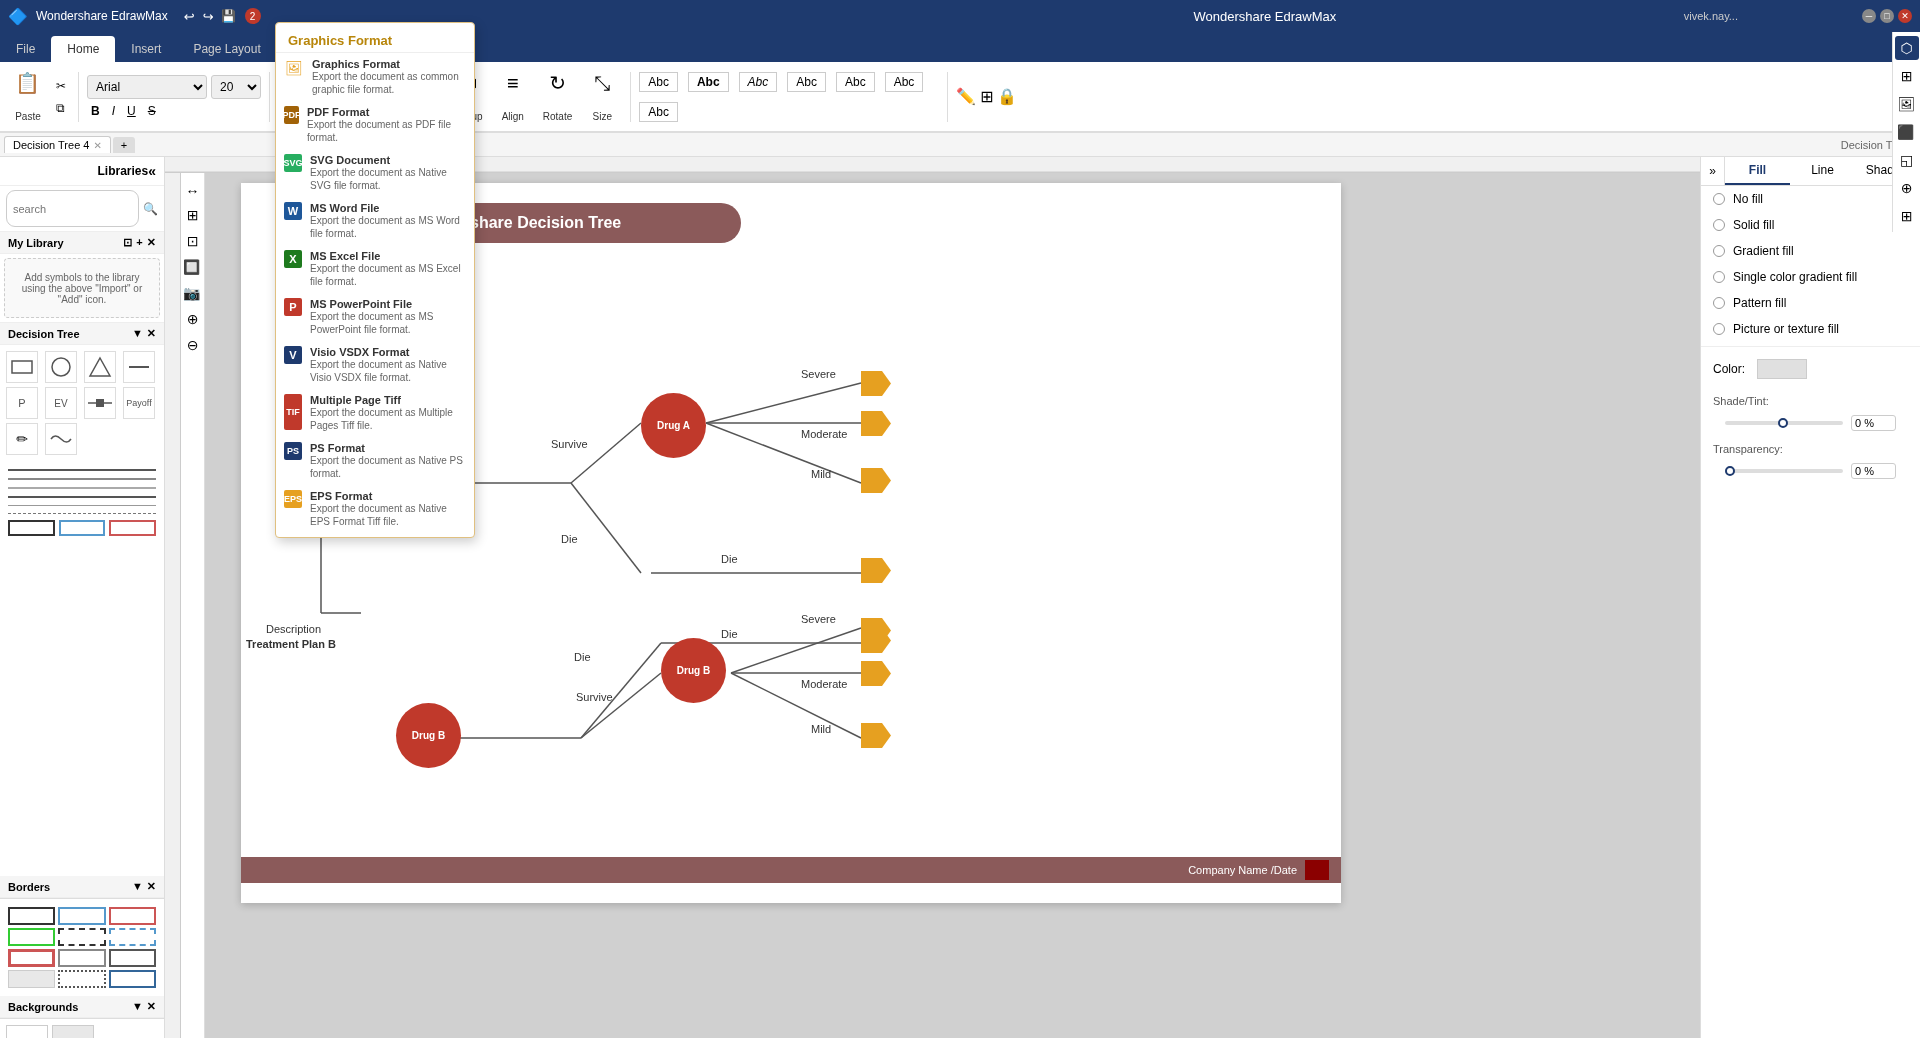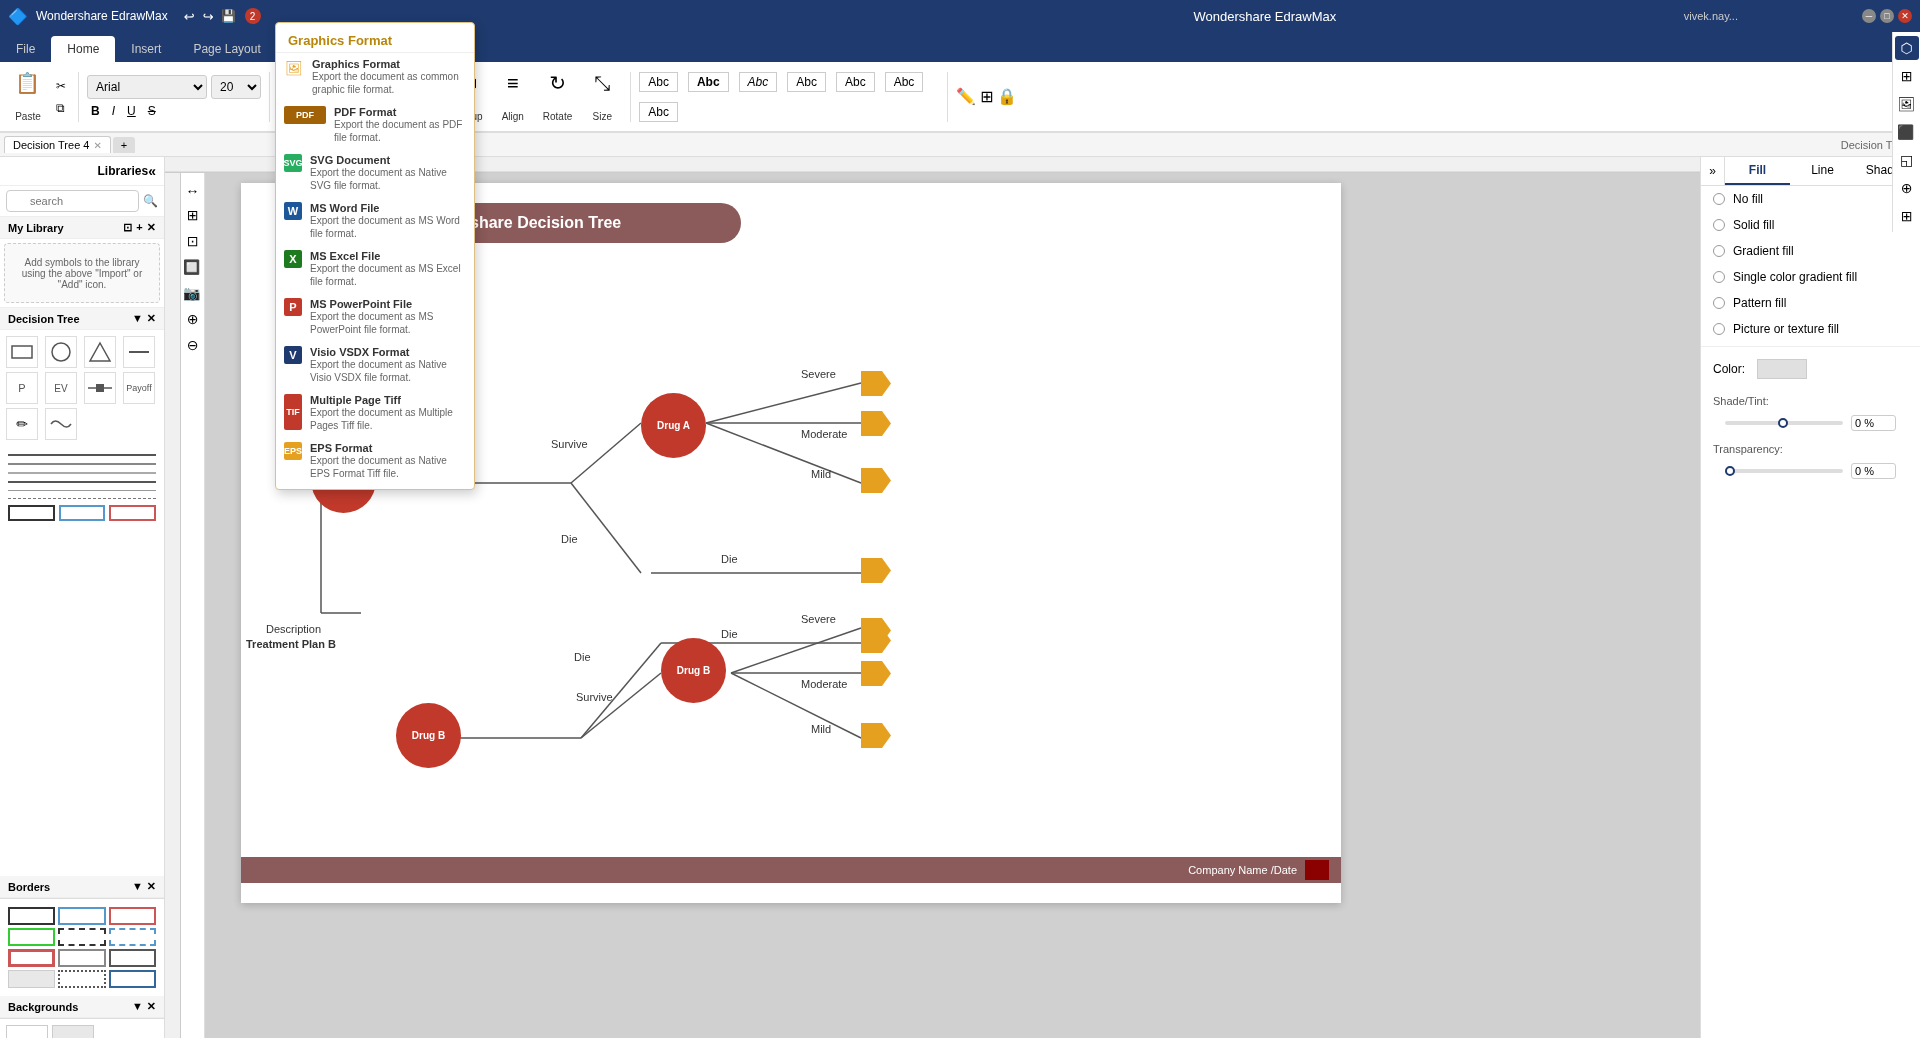--- a/index.html
+++ b/index.html
@@ -97,25 +97,25 @@
       border-bottom: 1px solid #eee;
     }
     #search-box {
       padding: 4px 6px;
       display: flex;
       align-items: center;
       border-bottom: 1px solid #eee;
     }
     #search-input {
       border: 1px solid #ccc;
-      border-radius: 4px;
-      padding: 2px 23px;
+      border-radius: 9px;
+      padding: 2px 6px;
       font-size: 11px;
       width: 100%;
-      height: 22px;
+      height: 37px;
     }
     .section-header {
       padding: 4px 8px;
       font-size: 11px;
       font-weight: bold;
       display: flex;
       align-items: center;
       justify-content: space-between;
       cursor: pointer;
       background: #f5f5f5;
@@ -836,21 +836,21 @@
   <div class="export-item">
     <div class="export-item-icon" style="color:#e6a020;">🖼</div>
     <div class="export-item-content">
       <div class="export-item-title">Graphics Format</div>
       <div class="export-item-desc">Export the document as common graphic file format.</div>
     </div>
   </div>
 
 
   <div class="export-item">
-    <div class="export-item-icon" style="background:#a16207; color:white; font-size:9px; font-weight:bold; width:42px; height:18px; border-radius:2px; display:flex; align-items:center; justify-content:center;">PDF</div>
+    <div class="export-item-icon" style="background:#a16207; color:white; font-size:9px; font-weight:bold; width:15px; height:18px; border-radius:2px; display:flex; align-items:center; justify-content:center;">PDF</div>
     <div class="export-item-content">
       <div class="export-item-title">PDF Format</div>
       <div class="export-item-desc">Export the document as PDF file format.</div>
     </div>
   </div>
 
   <div class="export-item">
     <div class="export-item-icon" style="background:#27ae60; color:white; font-size:9px; font-weight:bold; width:18px; height:18px; border-radius:2px; display:flex; align-items:center; justify-content:center;">SVG</div>
     <div class="export-item-content">
       <div class="export-item-title">SVG Document</div>
@@ -891,20 +891,27 @@
   </div>
 
   <div class="export-item">
     <div class="export-item-icon" style="background:#c0392b; color:white; font-size:9px; font-weight:bold; width:18px; height:36px; border-radius:2px; display:flex; align-items:center; justify-content:center;">TIF</div>
     <div class="export-item-content">
       <div class="export-item-title">Multiple Page Tiff</div>
       <div class="export-item-desc">Export the document as Multiple Pages Tiff file.</div>
     </div>
   </div>
 
+  <div class="export-item">
+    <div class="export-item-icon" style="background:#1e3a6e; color:white; font-size:9px; font-weight:bold; width:18px; height:18px; border-radius:2px; display:flex; align-items:center; justify-content:center;">PS</div>
+    <div class="export-item-content">
+      <div class="export-item-title">PS Format</div>
+      <div class="export-item-desc">Export the document as Native PS format.</div>
+    </div>
+  </div>
 
   <div class="export-item">
     <div class="export-item-icon" style="background:#e6a020; color:white; font-size:9px; font-weight:bold; width:18px; height:18px; border-radius:2px; display:flex; align-items:center; justify-content:center;">EPS</div>
     <div class="export-item-content">
       <div class="export-item-title">EPS Format</div>
       <div class="export-item-desc">Export the document as Native EPS Format Tiff file.</div>
     </div>
   </div>
 </div>
 

